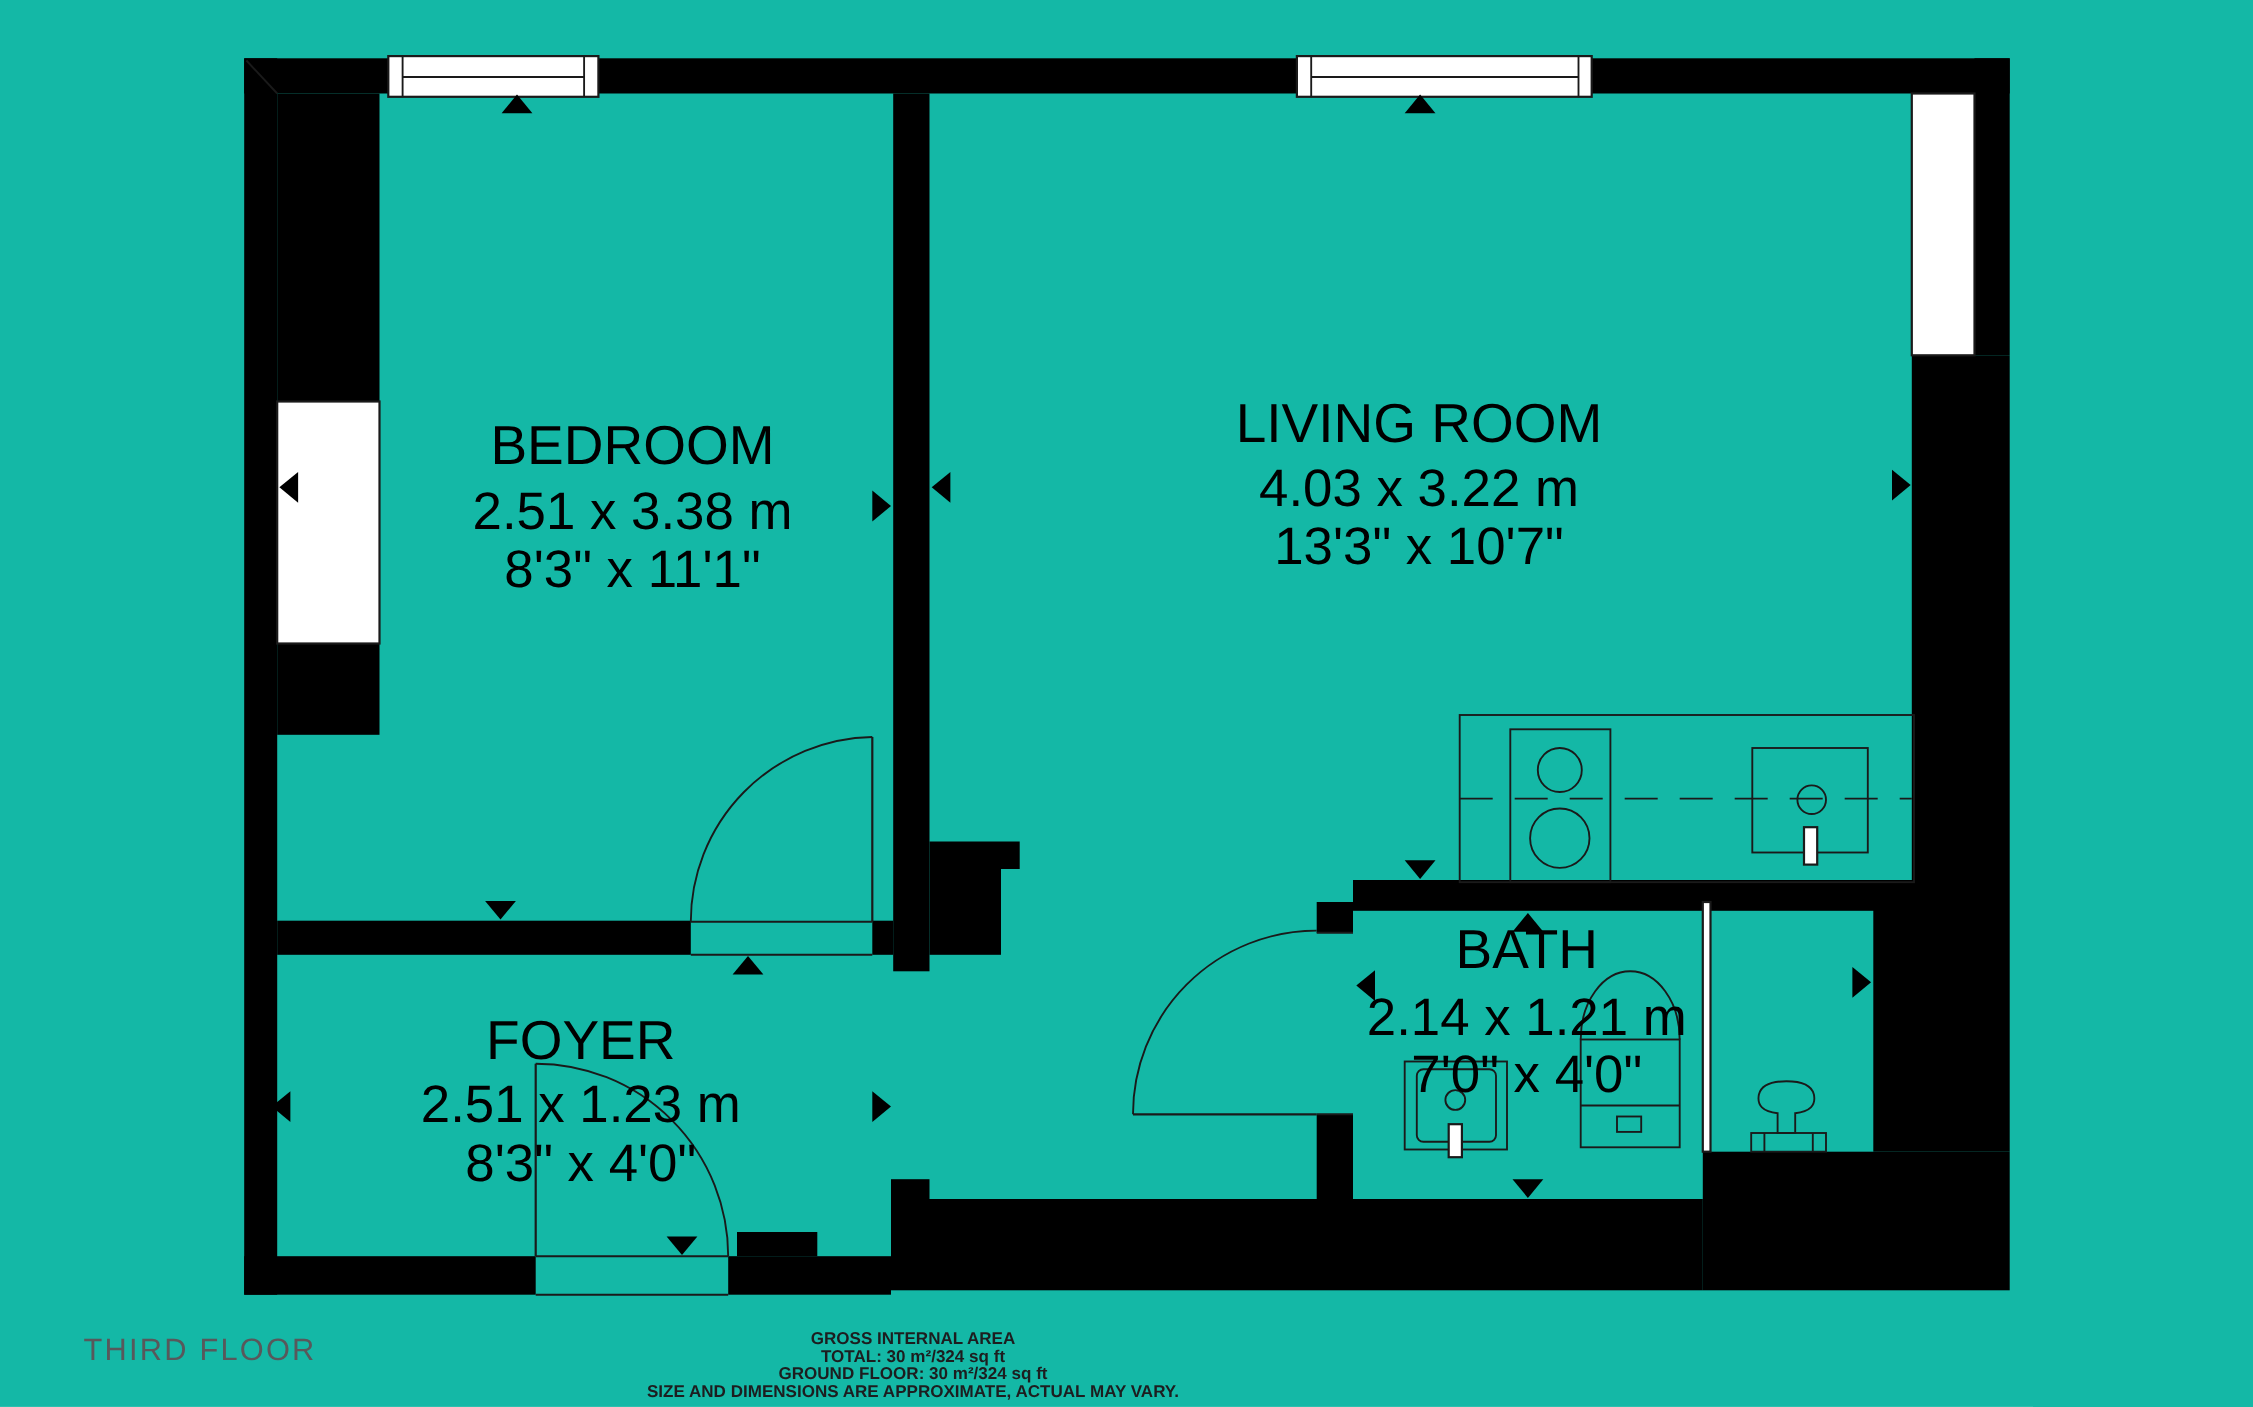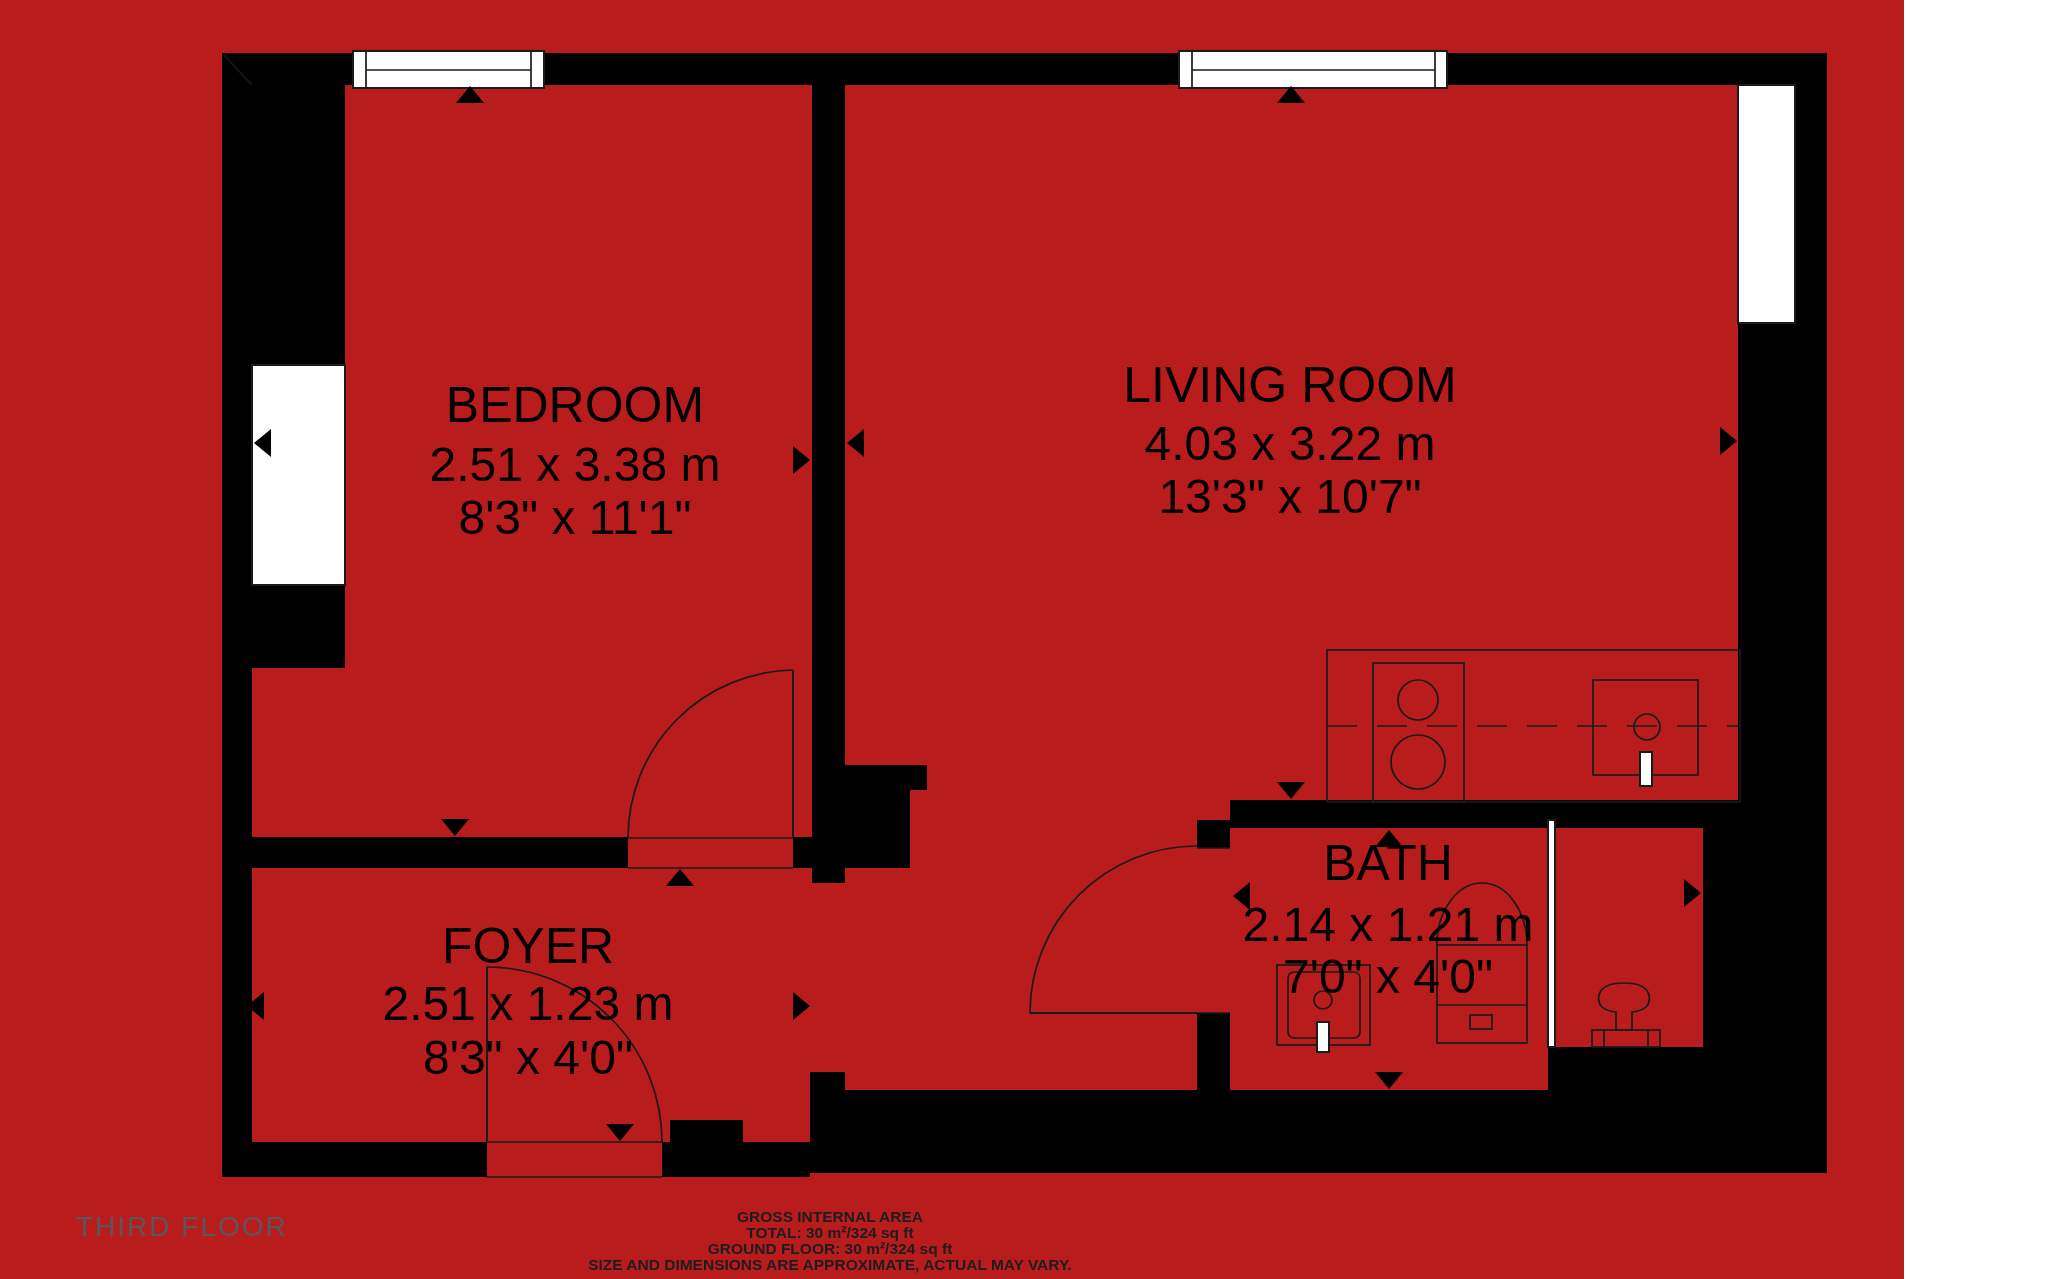--- a/index.html
+++ b/index.html
@@ -1,20 +1,20 @@
 <!DOCTYPE html>
 <html><head>
 <meta charset="utf-8">
 <style>
   html, body { margin: 0; padding: 0; background: #ffffff; }
   #stage {
     position: relative;
-    width: 1904px;
+    width: 2048px;
     height: 1279px;
-    background: #b91c1c;
+    background: #14b8a6;
     font-family: "Liberation Sans", sans-serif;
     overflow: hidden;
   }
   svg { display: block; }
   .wall   { fill: #000000; stroke: none; }
   .thin   { stroke: #1a1a1a; stroke-width: 2; fill: none; }
   .thin15 { stroke: #1a1a1a; stroke-width: 1.7; fill: none; }
   .whitebox { fill: #ffffff; stroke: #1a1a1a; stroke-width: 2; }
   .arrow  { fill: #000000; stroke: none; }
   .roomname  { font-family: "Liberation Sans", sans-serif; font-size: 50px; fill: #000000; text-anchor: middle; }

